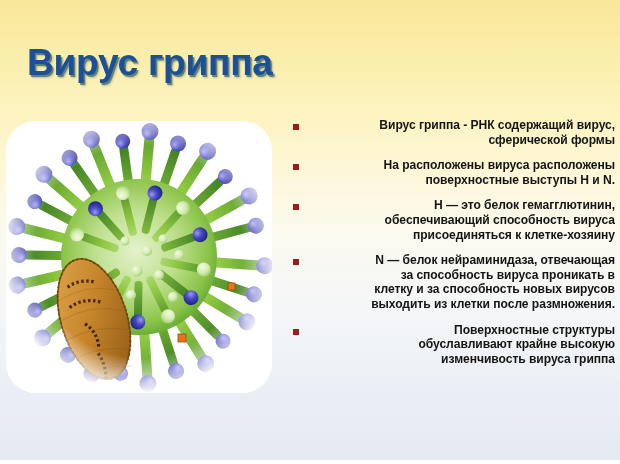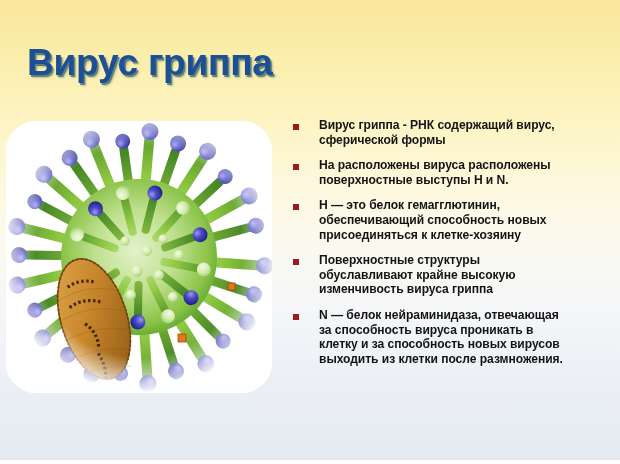--- a/index.html
+++ b/index.html
@@ -63,20 +63,21 @@
     height: 272px;
     display: block;
   }
 
   
   #bullets {
     position: absolute;
     left: 293px;
     top: 118px;
     width: 322px;
+    text-align: right;
   }
   .bullet-row {
     display: flex;
     align-items: flex-start;
     margin-bottom: 11px;
   }
   .bullet-marker {
     flex: 0 0 auto;
     width: 6px;
     height: 6px;
@@ -361,34 +362,34 @@
 
     <div class="bullet-row">
       <span class="bullet-marker"></span>
       <span class="bullet-text">На расположены  вируса расположены
 поверхностные выступы H и N.</span>
     </div>
 
     <div class="bullet-row">
       <span class="bullet-marker"></span>
       <span class="bullet-text">H — это белок гемагглютинин,
-обеспечивающий способность новых
+обеспечивающий способность вируса
 присоединяться к клетке-хозяину</span>
-    </div>
-
-    <div class="bullet-row">
-      <span class="bullet-marker"></span>
-      <span class="bullet-text">Поверхностные структуры
-обуславливают крайне высокую
-изменчивость вируса гриппа</span>
     </div>
 
     <div class="bullet-row">
       <span class="bullet-marker"></span>
       <span class="bullet-text">N — белок нейраминидаза, отвечающая
 за способность вируса проникать в
 клетку и за способность новых вирусов
 выходить из клетки после размножения.</span>
     </div>
 
+    <div class="bullet-row">
+      <span class="bullet-marker"></span>
+      <span class="bullet-text">Поверхностные структуры
+обуславливают крайне высокую
+изменчивость вируса гриппа</span>
+    </div>
+
   </div>
 
 </div>
 
 </body></html>

